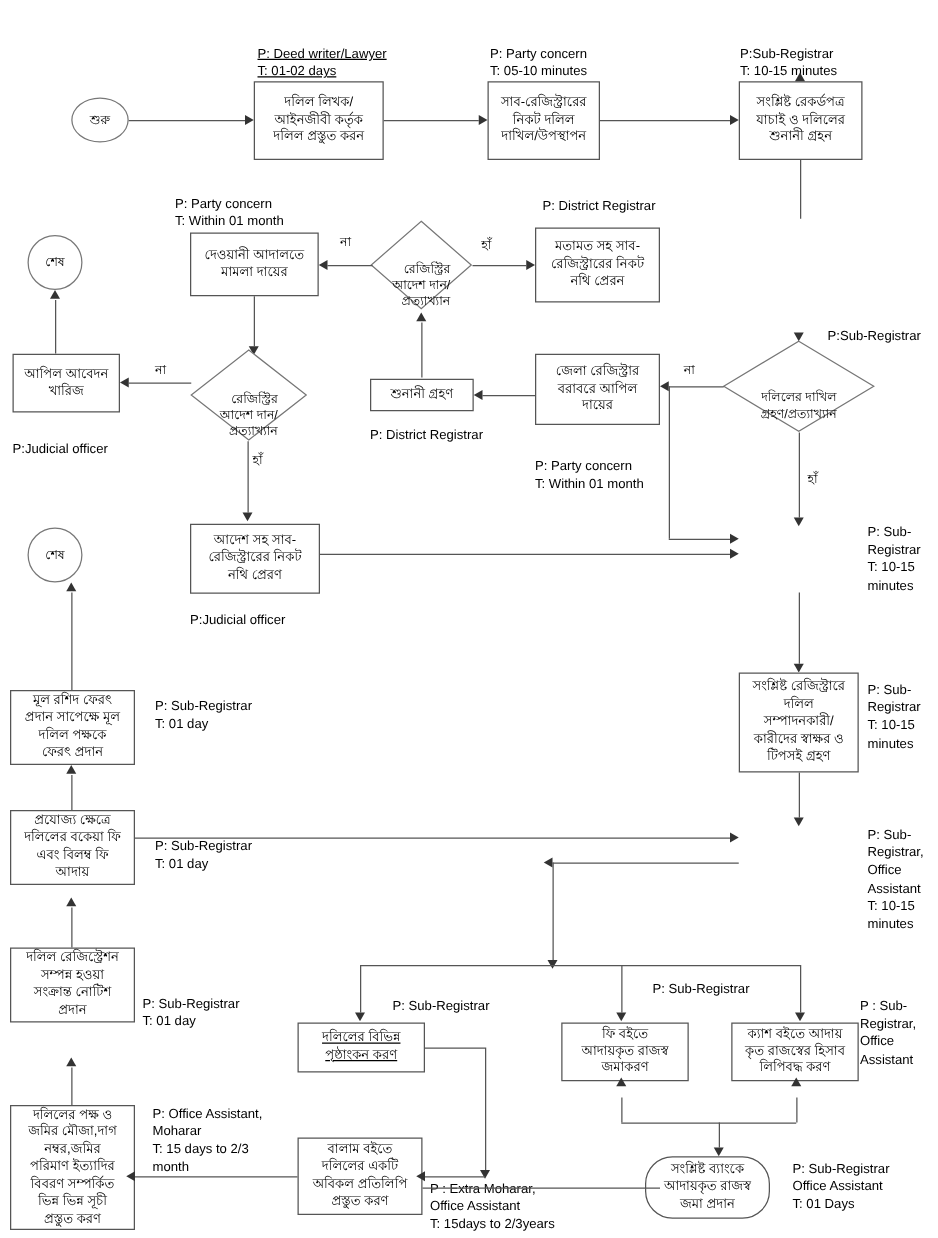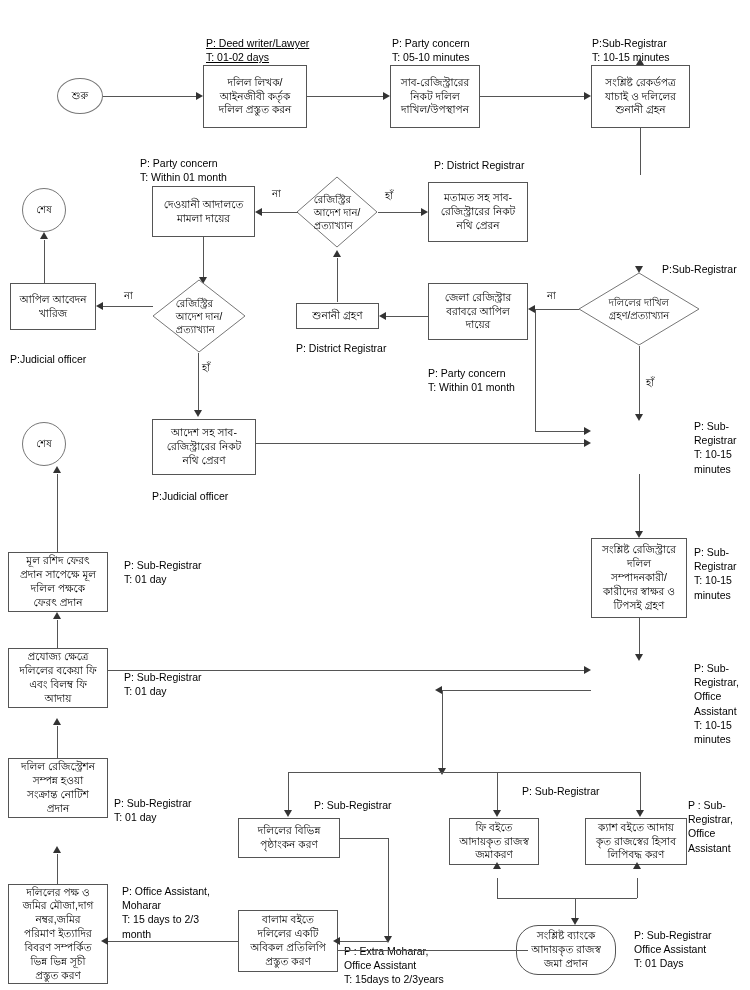--- a/index.html
+++ b/index.html
@@ -59,26 +59,26 @@
   .diamond {
     position: absolute;
   }
   .diamond .shape {
     position: absolute;
     left: 0; top: 0;
     width: 100%; height: 100%;
   }
   .diamond .dtext {
     position: absolute;
-    left: 0; top: 0;
+    left: 0; top: 16px;
     width: 100%; height: 100%;
     display: flex;
     align-items: center;
     justify-content: center;
-    text-align: left;
+    text-align: right;
     font-size: 10px;
     line-height: 1.3;
     color: #000;
   }
   
   .note {
     position: absolute;
     font-size: 10.5px;
     line-height: 1.35;
     color: #000;
@@ -325,23 +325,23 @@
   <div class="ln lv" style="left:57px; top:726px; width:1px; height:32px;"></div>
   <div class="ar ar-u" style="left:53px; top:718px;"></div>
 
   <div class="note" style="left: 314px; top: 798px; white-space: pre-line;">P: Sub-Registrar</div>
   <div class="note" style="left: 522px; top: 784px; white-space: pre-line;">P: Sub-Registrar</div>
   <div class="note" style="left: 688px; top: 798px; white-space: pre-line;">P : Sub-
 Registrar,
 Office
 Assistant</div>
 
-  <div class="box" style="left: 238px; top: 818px; width: 102px; height: 40px; white-space: pre-line;">দলিলের বিভিন্ন
+  <div class="box" style="left: 238px; top: 818px; width: 102px; height: 40px; white-space: pre-line; text-decoration: underline;">দলিলের বিভিন্ন
 পৃষ্ঠাংকন করণ</div>
-  <div class="box" style="left: 449px; top: 818px; width: 90px; height: 47px; white-space: pre-line;">ফি বইতে
+  <div class="box" style="left: 449px; top: 818px; width: 102px; height: 47px; white-space: pre-line;">ফি বইতে
 আদায়কৃত রাজস্ব
 জমাকরণ</div>
   <div class="box" style="left: 585px; top: 818px; width: 102px; height: 47px; white-space: pre-line;">ক্যাশ বইতে আদায়
 কৃত রাজস্বের হিসাব
 লিপিবদ্ধ করণ</div>
 
   <div class="box" style="left: 8px; top: 884px; width: 100px; height: 100px; white-space: pre-line;">দলিলের পক্ষ ও
 জমির মৌজা,দাগ
 নম্বর,জমির
 পরিমাণ ইত্যাদির

